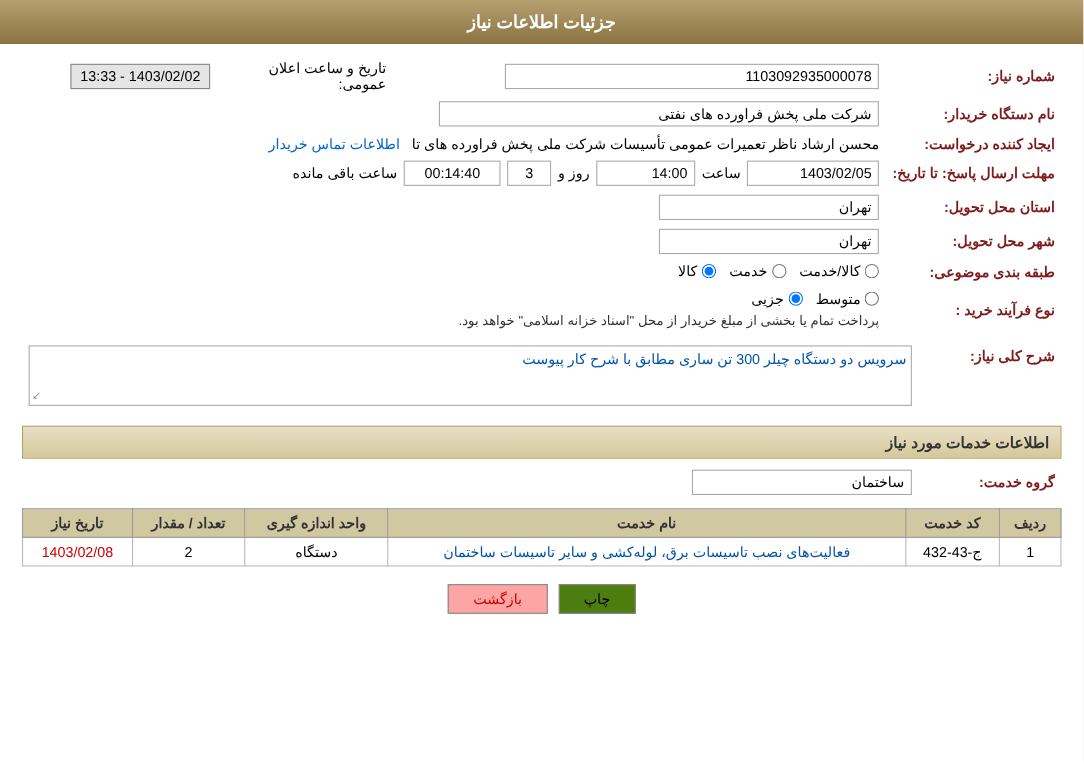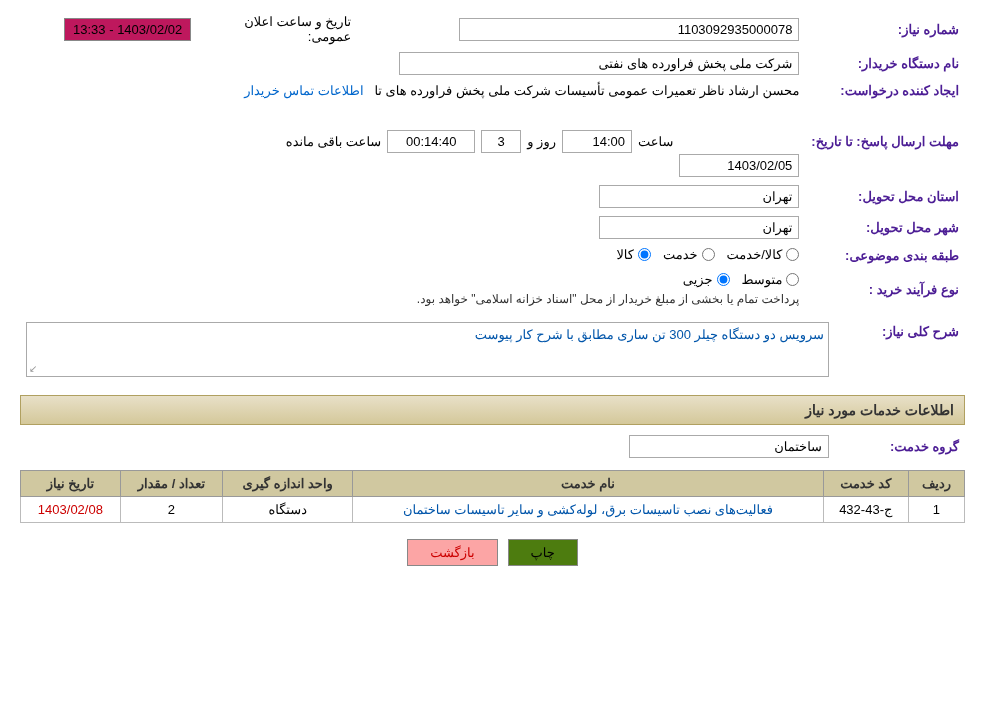--- a/index.html
+++ b/index.html
@@ -31,21 +31,21 @@
     .info-table {
       width: 100%;
       border-collapse: collapse;
       margin-bottom: 8px;
     }
     .info-table td {
       padding: 4px 6px;
       vertical-align: middle;
     }
     .label-cell {
-      color: #4c1d95;
+      color: #7f1d1d;
       font-weight: bold;
       white-space: nowrap;
       text-align: right;
       width: 130px;
       padding-left: 10px;
     }
     .value-cell {
       text-align: right;
     }
     .input-box {
@@ -53,21 +53,21 @@
       background: #fff;
       padding: 3px 6px;
       font-size: 13px;
       font-family: Tahoma, Arial, sans-serif;
       direction: rtl;
       text-align: right;
     }
     .input-wide { width: 340px; }
     .date-display {
       border: 1px solid #888;
-      background: #be185d;
+      background: #e5e5e5;
       padding: 3px 8px;
       font-size: 13px;
       display: inline-block;
     }
     .link-blue { color: #0066cc; text-decoration: none; }
     .section-title {
       background: linear-gradient(to bottom, #e8e0c8, #d4c89a);
       border: 1px solid #b0a060;
       padding: 6px 10px;
       font-size: 14px;
@@ -176,20 +176,23 @@
       background: #fff;
       position: relative;
     }
     .col-label { color: #666; font-size: 11px; }
   </style>
 </head>
 <body>
 
 <div class="page-wrapper">
 
+  <div class="header-bar">
+    <span>جزئیات اطلاعات نیاز</span>
+  </div>
 
   <div class="content-area">
 
     <table class="info-table">
 
       <tbody>
           <tr>
         <td class="label-cell">شماره نیاز:</td>
         <td class="value-cell">
           <div class="input-box input-wide" style="display:inline-block;">1103092935000078</div>
@@ -215,23 +218,23 @@
           <span>محسن ارشاد ناظر تعمیرات عمومی تأسیسات شرکت ملی پخش فراورده های تا</span>
           &nbsp;
           <a href="#" class="link-blue">اطلاعات تماس خریدار</a>
         </td>
       </tr>
 
       <tr>
         <td class="label-cell">مهلت ارسال پاسخ: تا تاریخ:</td>
         <td class="value-cell" colspan="3">
           <div class="inline-fields">
-            <div class="input-box" style="display:inline-block; width:120px;margin-top:48px;">1403/02/05</div>
+            <div class="input-box" style="display:inline-block; width:120px;">1403/02/05</div>
             <span>ساعت</span>
-            <div class="input-box" style="display:inline-block; width:70px;">14:00</div>
+            <div class="input-box" style="display:inline-block; width:90px;">14:00</div>
             <span>روز و</span>
             <div class="input-box" style="display:inline-block; width:40px; text-align:center;">3</div>
             <div class="input-box" style="display:inline-block; width:88px; text-align:center;">00:14:40</div>
             <span>ساعت باقی مانده</span>
           </div>
         </td>
       </tr>
 
       <tr>
         <td class="label-cell">استان محل تحویل:</td>

